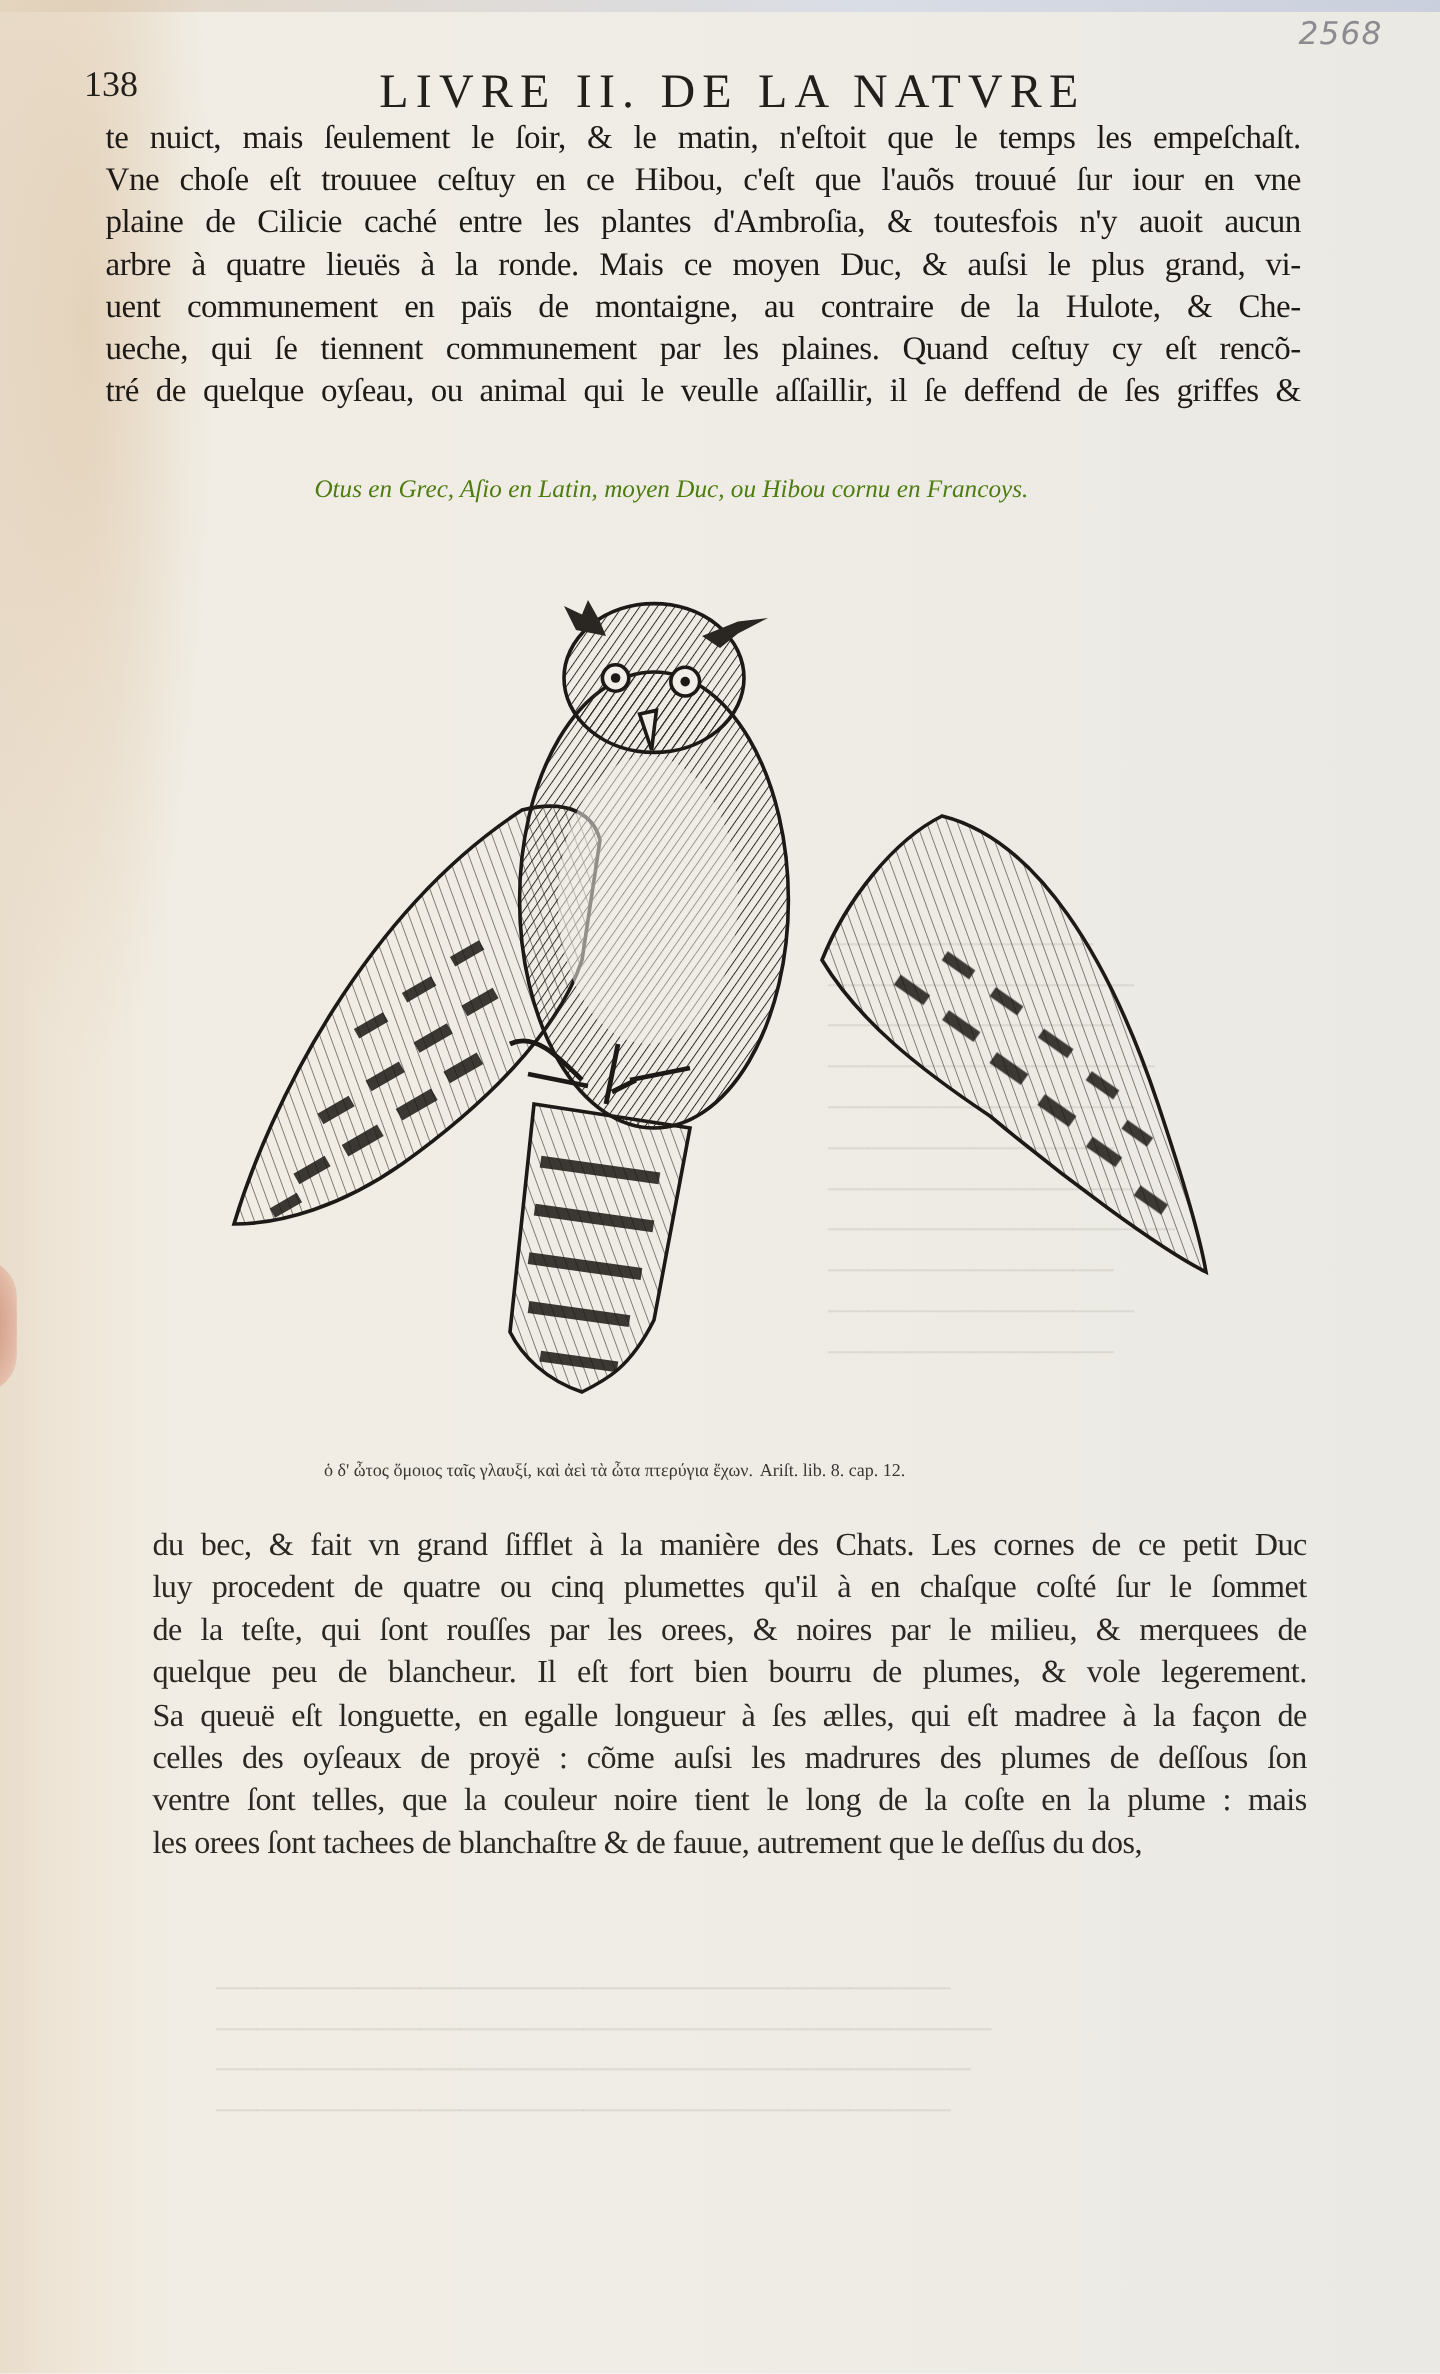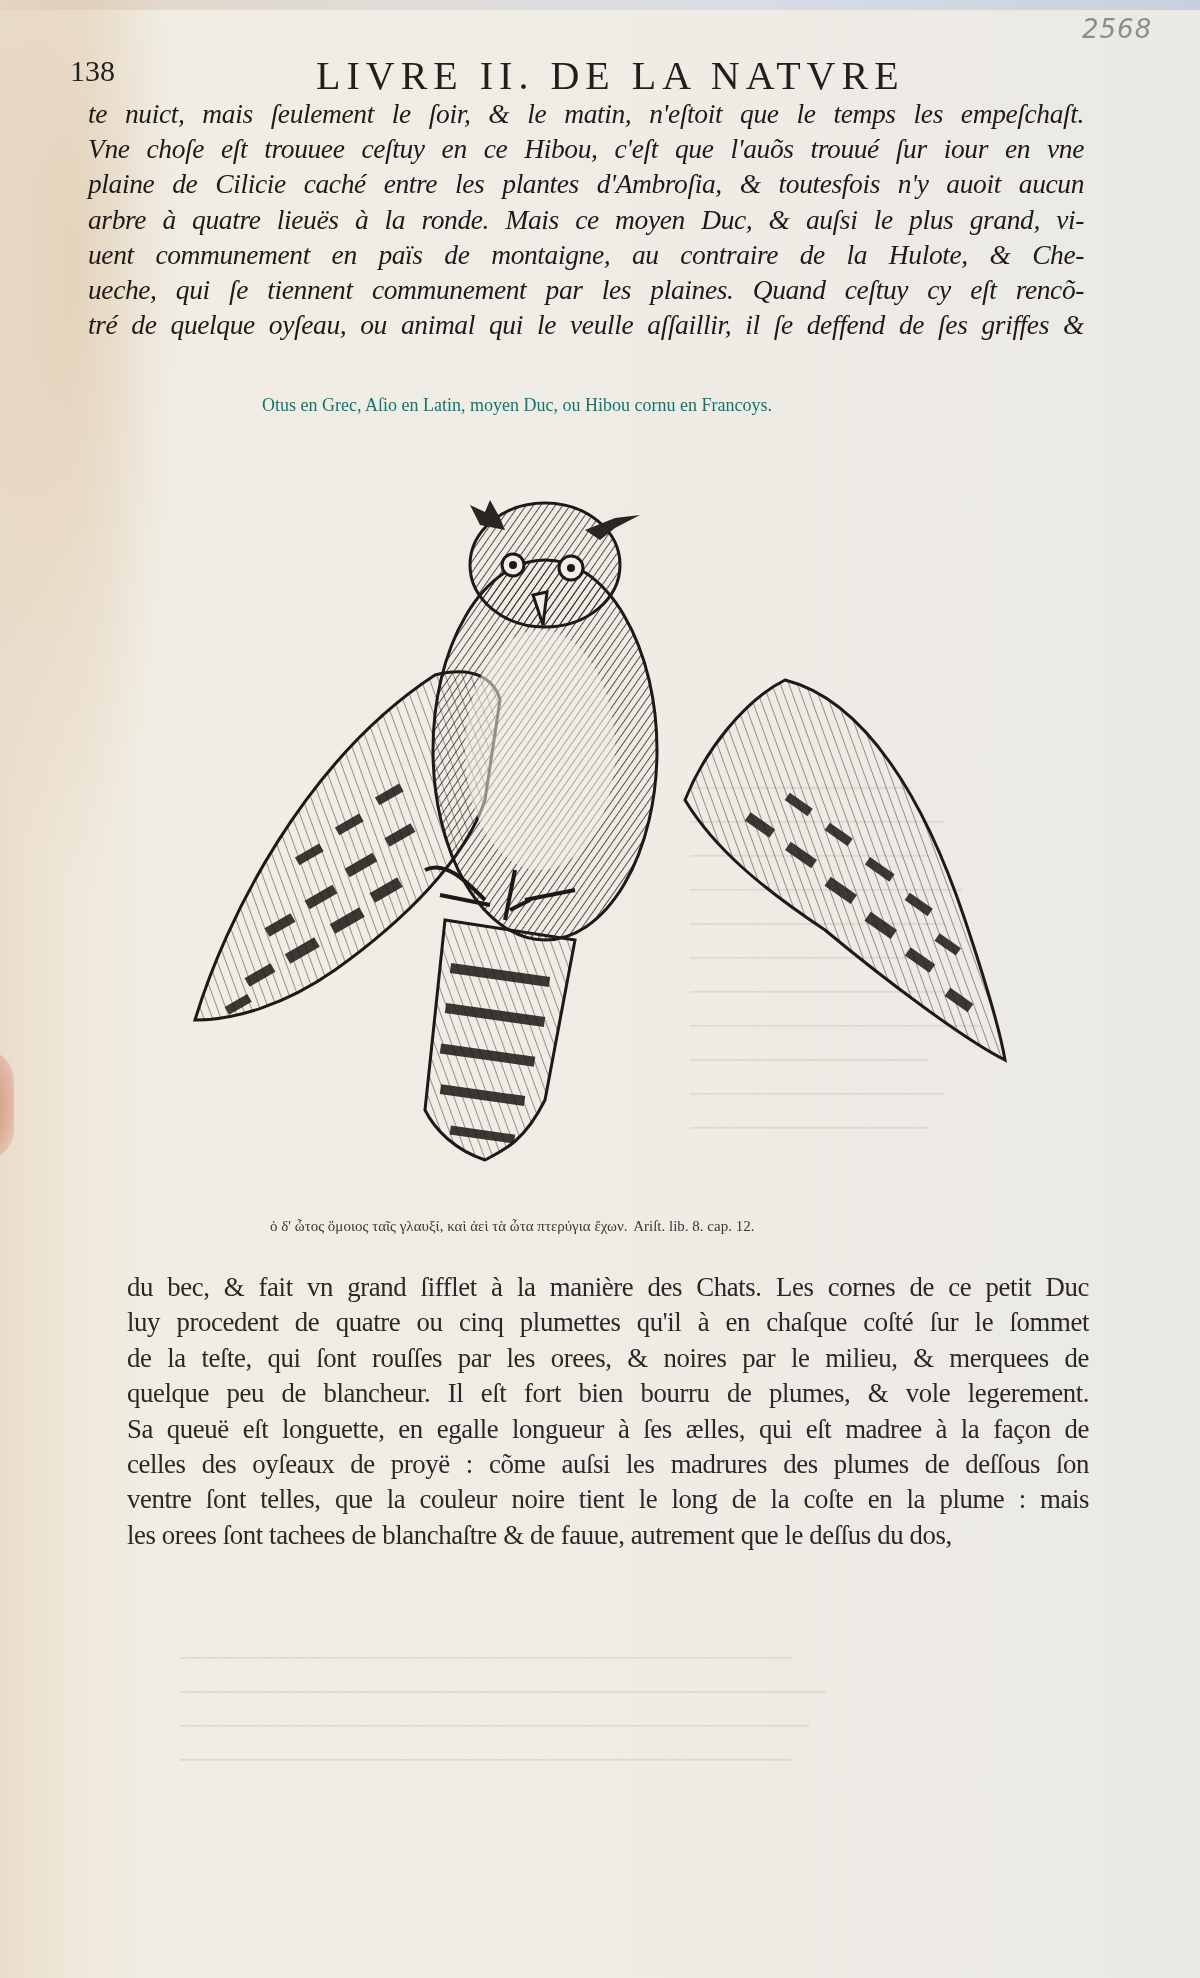--- a/index.html
+++ b/index.html
@@ -30,25 +30,25 @@
     position: absolute; left: 70px; top: 54px; font-size: 30px; color: #231f1b;
   }
   .running-head {
     position: absolute; left: 296px; top: 52px; font-size: 40px; letter-spacing: 6px; color: #231f1b; margin-left: 20px;
   }
   .body-block {
     position: absolute; font-size: 27.5px; line-height: 35.2px; color: #1d1a17;
     letter-spacing: -0.4px;
   }
   .body-block .line { display: block; white-space: nowrap; text-align: justify; text-align-last: justify; }
-  .top-block { left: 88px; top: 96px; width: 996px; font-style: italic; }
+  .top-block { left: 88px; top: 96px; width: 996px; }
   .bottom-block { left: 108px; top: 1270px; width: 962px; font-size: 26.8px; line-height: 35.4px; color: #2b2824; margin-left: 19px; }
   .bottom-block .line:last-child { text-align-last: left; }
   .caption {
-    position: absolute; left: 262px; top: 395px; font-size: 18px; color: #0f766e;
+    position: absolute; left: 262px; top: 395px; font-size: 21px; font-style: italic; color: #4d7c0f;
   }
   .greek-line {
     position: absolute; left: 270px; top: 1218px; font-size: 15px; color: #3a3632;
   }
   .greek-line .ref { margin-left: 2px; font-style: normal; }
   .illustration { position: absolute; left: 185px; top: 500px; width: 840px; height: 690px; }
   .bleed {
     position: absolute; color: rgba(60,55,50,0.10); font-size: 24px; line-height: 34px; white-space: nowrap;
   }
 </style>

